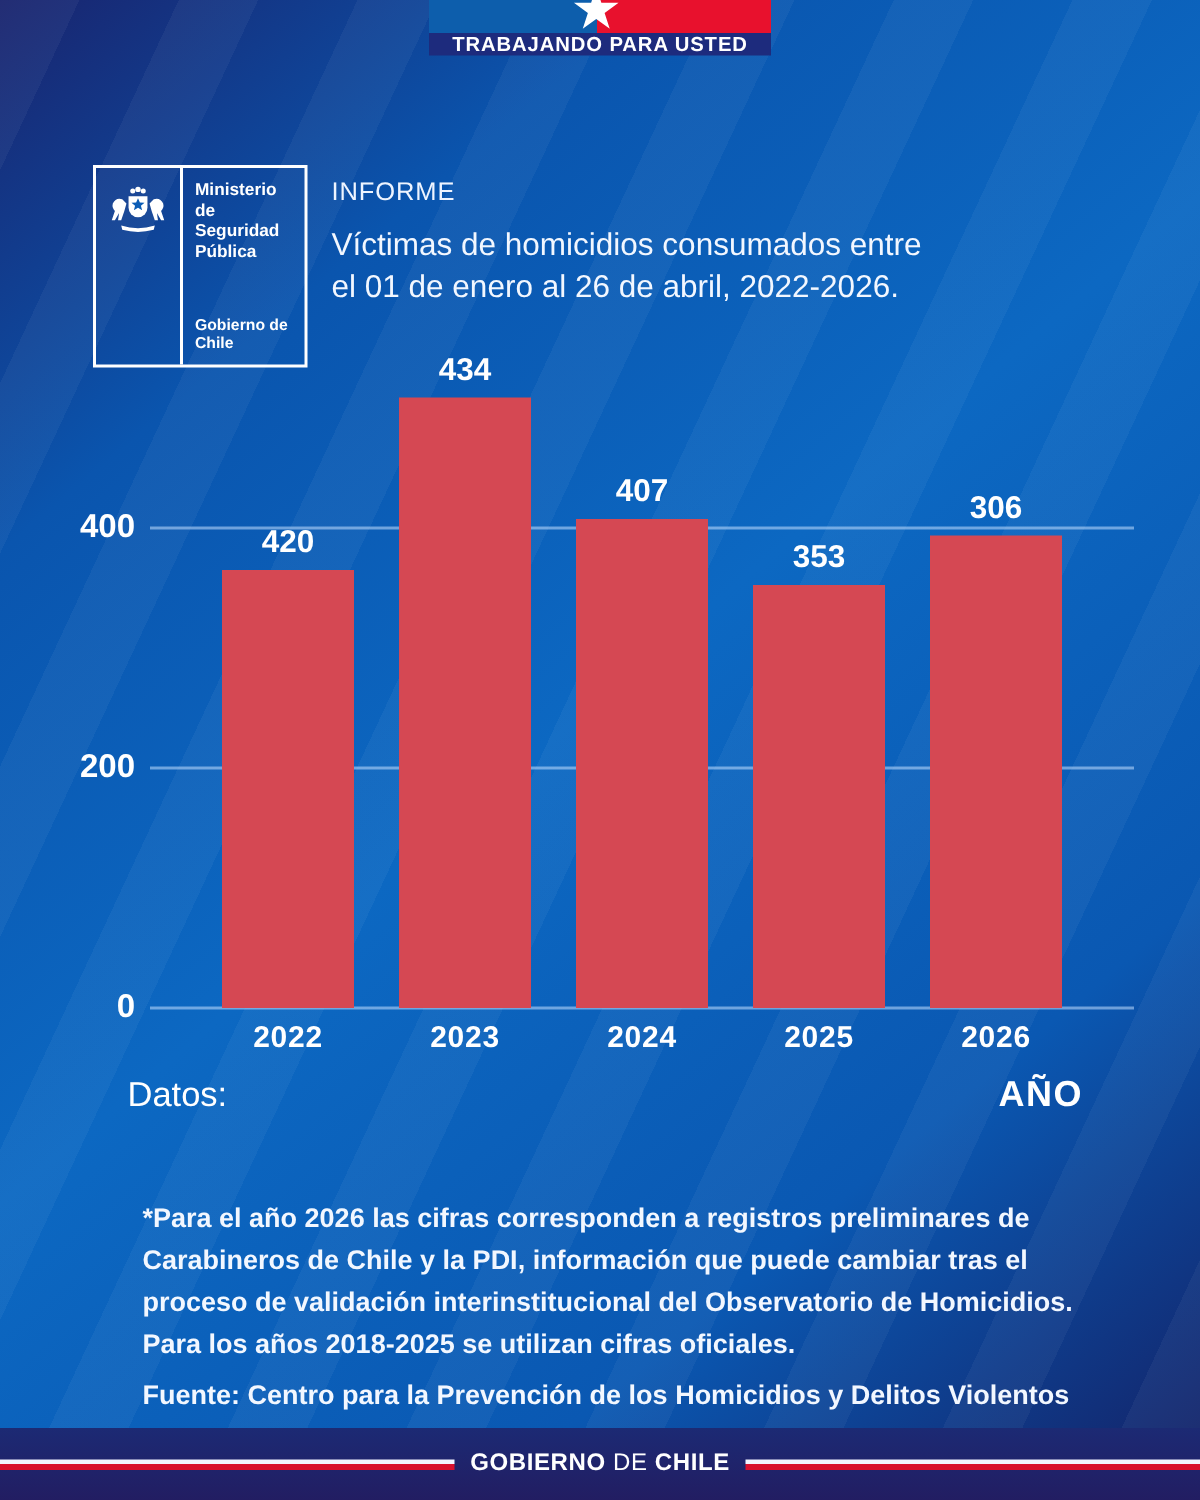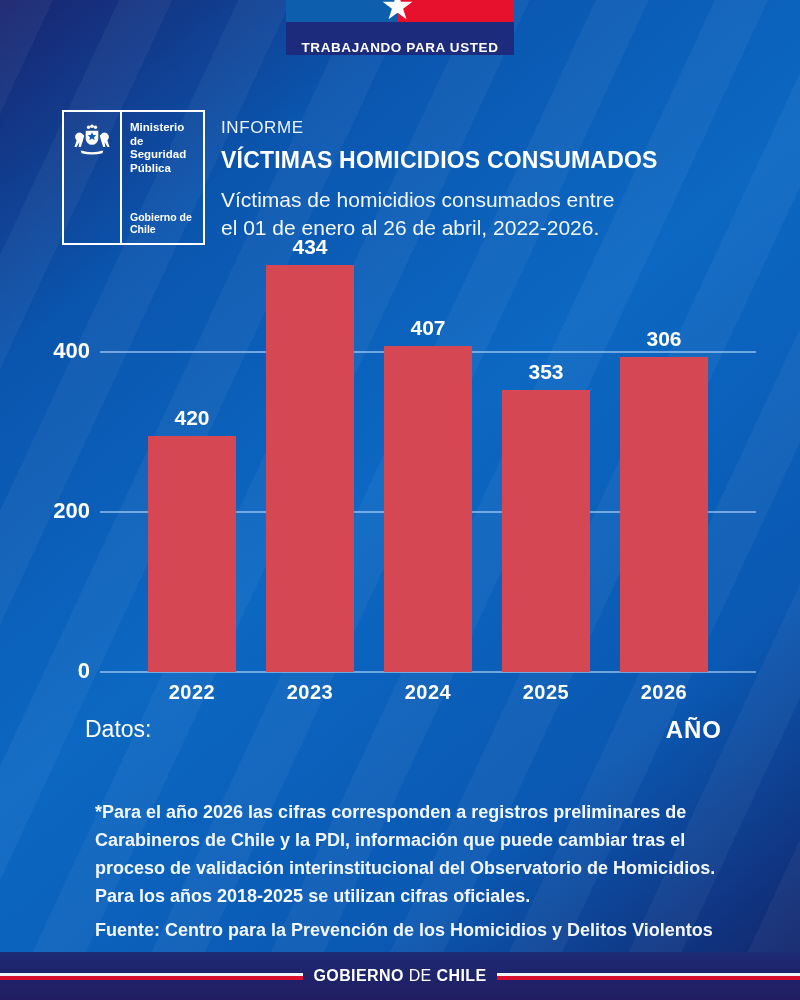--- a/index.html
+++ b/index.html
@@ -20,21 +20,21 @@
   
   .flag-banner{position:absolute;top:0;left:286px;width:228px;}
   .flag{position:relative;height:22px;display:flex;overflow:hidden;}
   .flag-blue{width:49%;background:#0d5eac;}
   .flag-red{flex:1;background:#e8112d;}
   .flag-star{
     position:absolute;top:-9px;left:96px;width:31px;height:31px;background:#fff;
     clip-path:polygon(50% 0%,61% 35%,98% 35%,68% 57%,79% 91%,50% 70%,21% 91%,32% 57%,2% 35%,39% 35%);
   }
   .banner-band{
-    height:33px;background:#1d2b7d;display:flex;align-items:flex-end;justify-content:center;
+    height:15px;background:#1d2b7d;display:flex;align-items:flex-start;justify-content:center;
   }
   .banner-band span{font-size:13.5px;font-weight:bold;letter-spacing:0.6px;}
 
   
   .info-header{position:absolute;top:110px;left:62px;display:flex;gap:16px;}
   .logo-box{width:143px;height:135px;border:2px solid #fff;display:flex;box-sizing:border-box;}
   .logo-left{width:56px;border-right:2px solid #fff;display:flex;justify-content:center;padding-top:8px;}
   .logo-right{flex:1;padding:9px 7px 8px 8px;display:flex;flex-direction:column;justify-content:space-between;}
   .ministry-name{font-size:11.5px;font-weight:bold;line-height:1.18;white-space:pre-line;}
   .government-name{font-size:10.5px;font-weight:bold;}
@@ -123,36 +123,35 @@
       </div>
       <div class="logo-right">
         <div class="ministry-name">Ministerio
 de Seguridad
 Pública</div>
         <div class="government-name">Gobierno de Chile</div>
       </div>
     </div>
     <div class="title-block">
       <div class="kicker">INFORME</div>
-      <div class="heading">VÍCTIMAS HOMICIDIOS CONSUMADOS</div>
       <div class="subtitle">Víctimas de homicidios consumados entre
 el 01 de enero al 26 de abril, 2022-2026.</div>
     </div>
   </div>
 
   <div class="chart">
     <div class="plot-area">
         <div class="gridline" style="bottom: -1px;"></div>
         <div class="ytick" style="bottom: -10px;">0</div>
         <div class="gridline" style="bottom: 159px;"></div>
         <div class="ytick" style="bottom: 150px;">200</div>
         <div class="gridline" style="bottom: 319px;"></div>
         <div class="ytick" style="bottom: 310px;">400</div>
         <div class="bars">
-          <div class="bar-col" style="height: 236px; background: rgb(213, 72, 83);">
+          <div class="bar-col" style="height: 292px; background: rgb(213, 72, 83);">
             <div class="bar-value">420</div>
             <div class="bar-year">2022</div>
           </div>
           <div class="bar-col" style="height: 407px; background: rgb(213, 72, 83);">
             <div class="bar-value">434</div>
             <div class="bar-year">2023</div>
           </div>
           <div class="bar-col" style="height: 325.6px; background: rgb(213, 72, 83);">
             <div class="bar-value">407</div>
             <div class="bar-year">2024</div>

